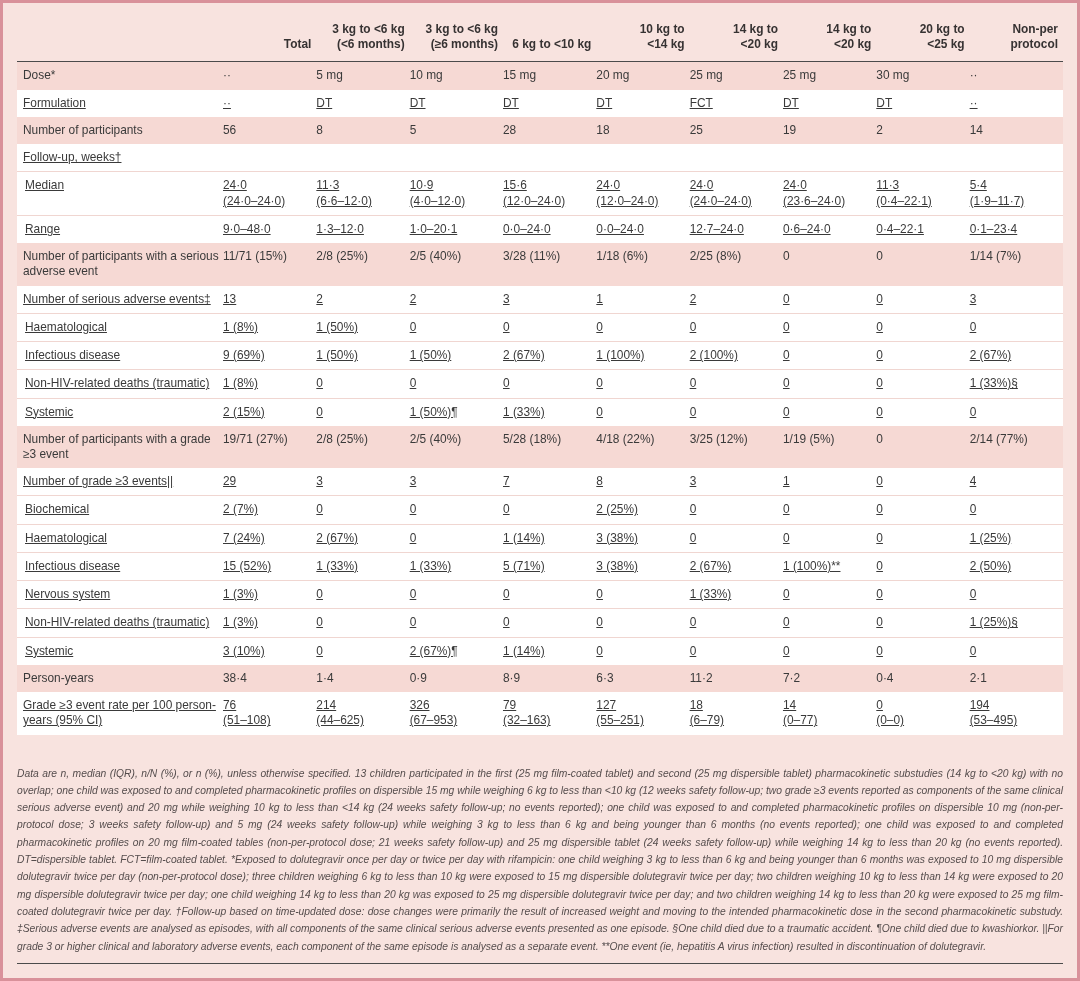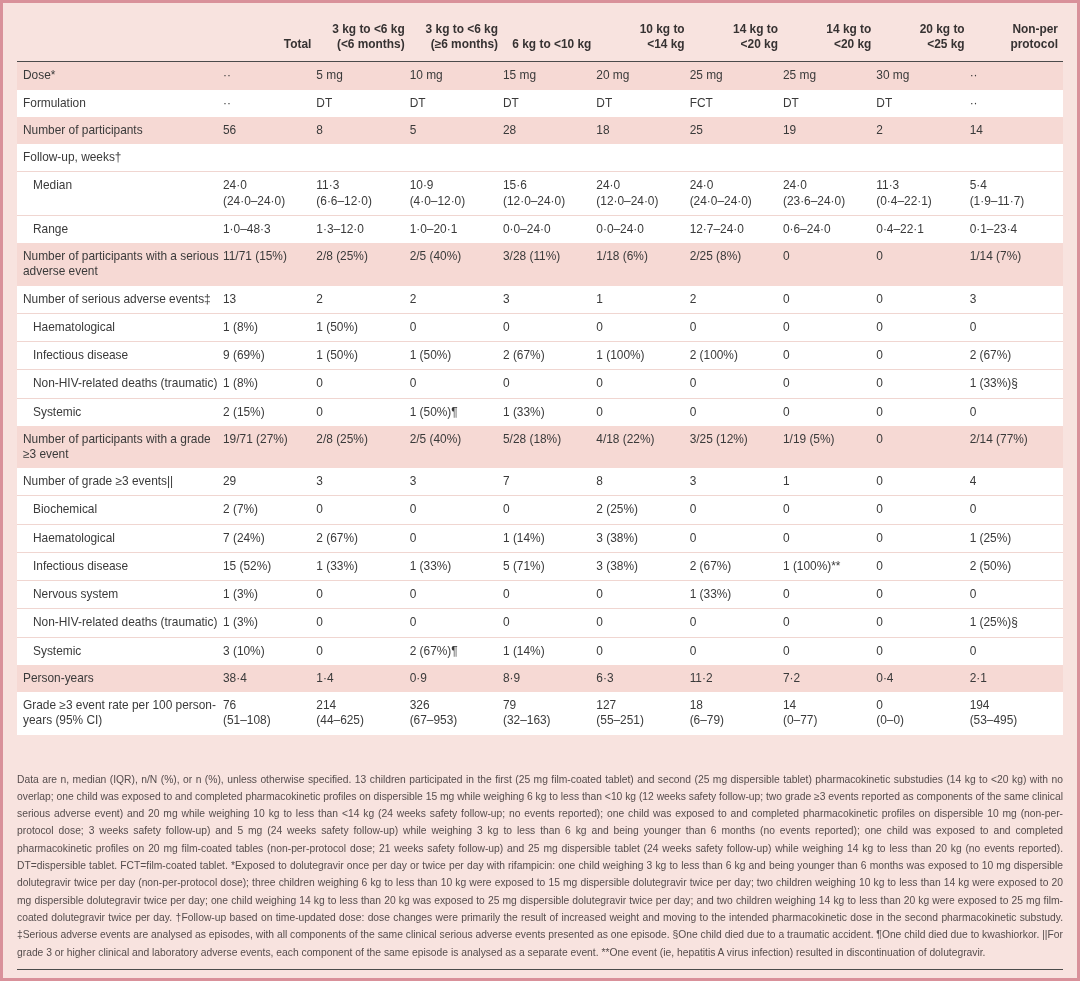--- a/index.html
+++ b/index.html
@@ -18,27 +18,27 @@
     font-size:11.9px;line-height:1.28;color:var(--text,#3a3a3a);
   }
   th{
     font-weight:700;text-align:right;vertical-align:bottom;
     padding:8px 5px 9px 0;
     border-bottom:1.4px solid var(--rule,#4b4b4b);
     white-space:pre-line;color:#363232;
   }
   td{vertical-align:top;padding:6px 3px 6px 0;white-space:pre-line;}
   td.label{padding-left:6px;}
-  td.label.indent{padding-left:16px;}
+  td.label.indent{padding-left:8px;}
   tr.pink{background:var(--row,#f6d9d4);}
-  tr.white{background:#ffffff;}
+  tr.white{background:#ffffff;text-decoration:underline;}
   tr.white + tr.white > td{border-top:1px solid var(--line,#f0d6d1);}
   .footnote{
-    margin-top:18px;padding-top:18px;
-    font-size:10.3px;line-height:1.68;color:#554d4d;text-align:justify;
+    margin-top:12px;padding-top:18px;
+    font-size:10.3px;line-height:1.68;color:#554d4d;text-align:justify;font-style:italic;
   }
   .caption{
     border-top:1.4px solid var(--rule,#4b4b4b);
     margin-top:8px;padding-top:8px;
     font-size:12.4px;font-weight:700;color:#363232;
   }
 </style>
 </head>
 <body>
 
@@ -134,21 +134,21 @@
 (24·0–24·0)</td>
           <td>24·0
 (23·6–24·0)</td>
           <td>11·3
 (0·4–22·1)</td>
           <td>5·4
 (1·9–11·7)</td>
         </tr>
         <tr class="white">
           <td class="label indent">Range</td>
-          <td>1·0–48·3</td>
+          <td>9·0–48·0</td>
           <td>1·3–12·0</td>
           <td>1·0–20·1</td>
           <td>0·0–24·0</td>
           <td>0·0–24·0</td>
           <td>12·7–24·0</td>
           <td>0·6–24·0</td>
           <td>0·4–22·1</td>
           <td>0·1–23·4</td>
         </tr>
         <tr class="pink">

